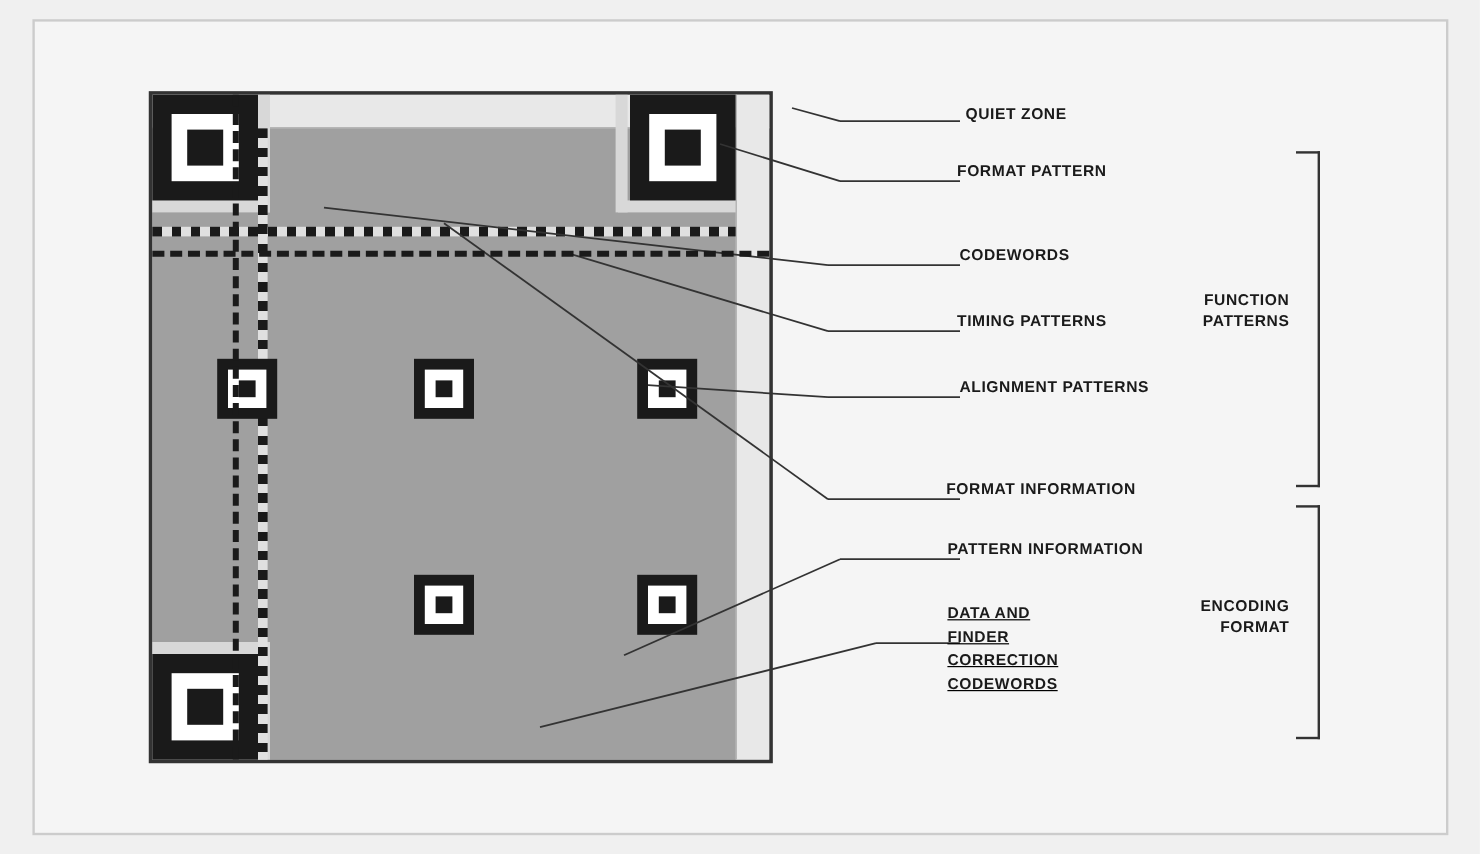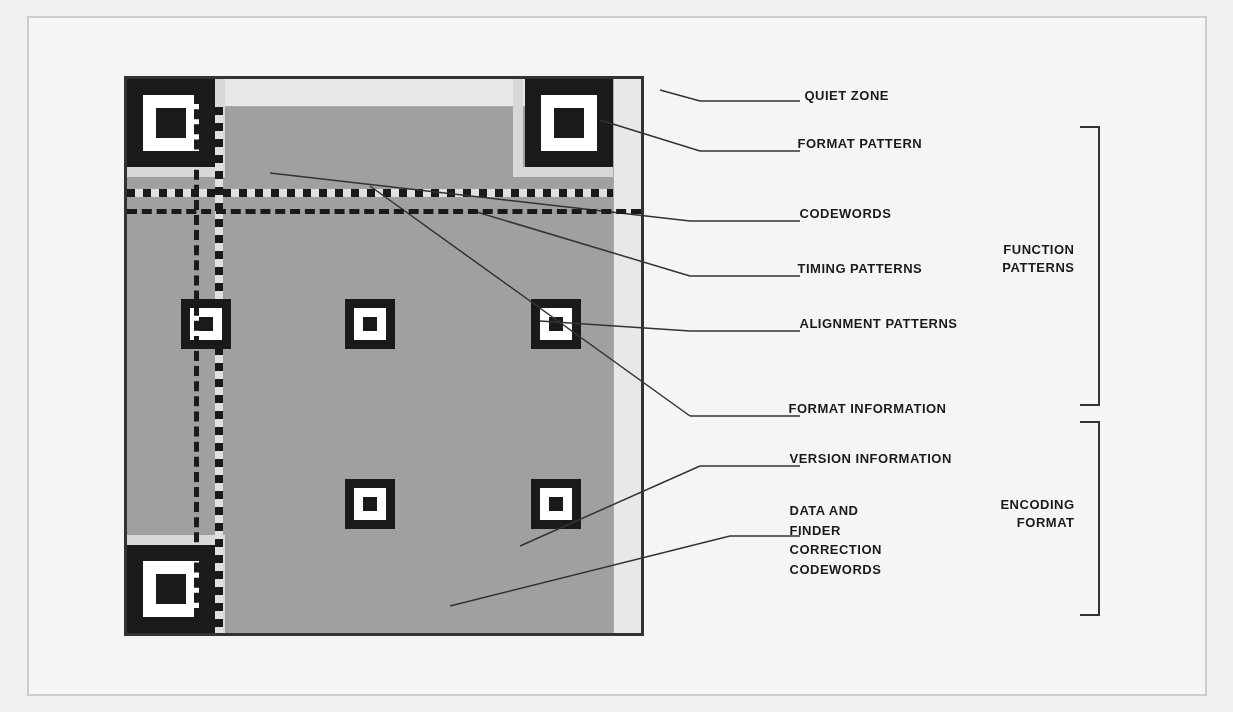--- a/index.html
+++ b/index.html
@@ -362,24 +362,24 @@
 
       <div style="position:absolute;top:238px;left:100px;margin-left:10px;">
         <span class="label-text">ALIGNMENT PATTERNS</span>
       </div>
 
       <div style="position:absolute;top:323px;left:99px;">
         <span class="label-text">FORMAT INFORMATION</span>
       </div>
 
       <div style="position:absolute;top:373px;left:100px;">
-        <span class="label-text">VERSION INFORMATION</span>
-      </div>
-
-      <div style="position:absolute;top:425px;left:100px;line-height:1.5;">
+        <span class="label-text">PATTERN INFORMATION</span>
+      </div>
+
+      <div style="position:absolute;top:425px;left:100px;line-height:1.5;text-decoration:underline;">
         <div class="label-text">DATA AND</div>
         <div class="label-text">FINDER</div>
         <div class="label-text">CORRECTION</div>
         <div class="label-text">CODEWORDS</div>
       </div>
 
       <div style="position:absolute;right:10px;top:50px;width:20px;height:280px;border-top:2px solid #333;border-right:2px solid #333;border-bottom:2px solid #333;"></div>
       <div style="position:absolute;right:35px;top:165px;text-align:right;line-height:1.4;">
         <div class="label-text">FUNCTION</div>
         <div class="label-text">PATTERNS</div>

